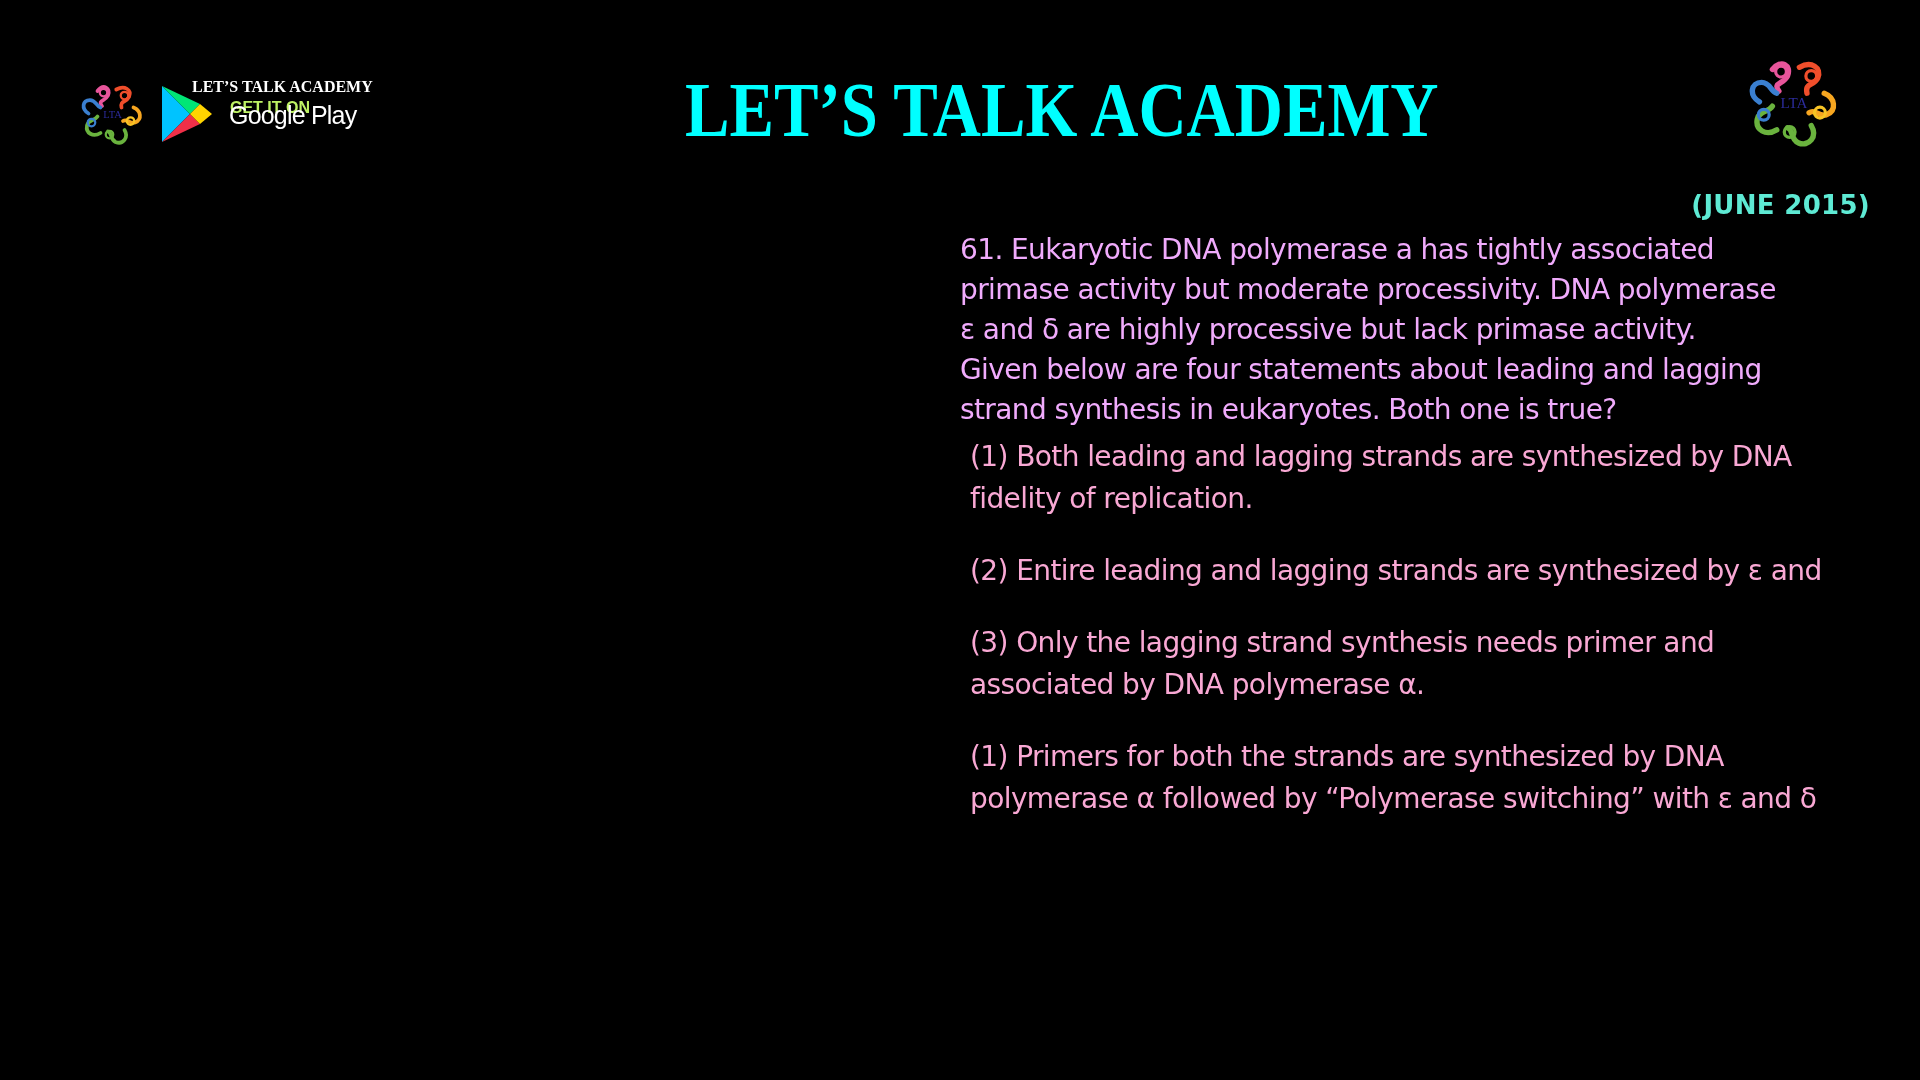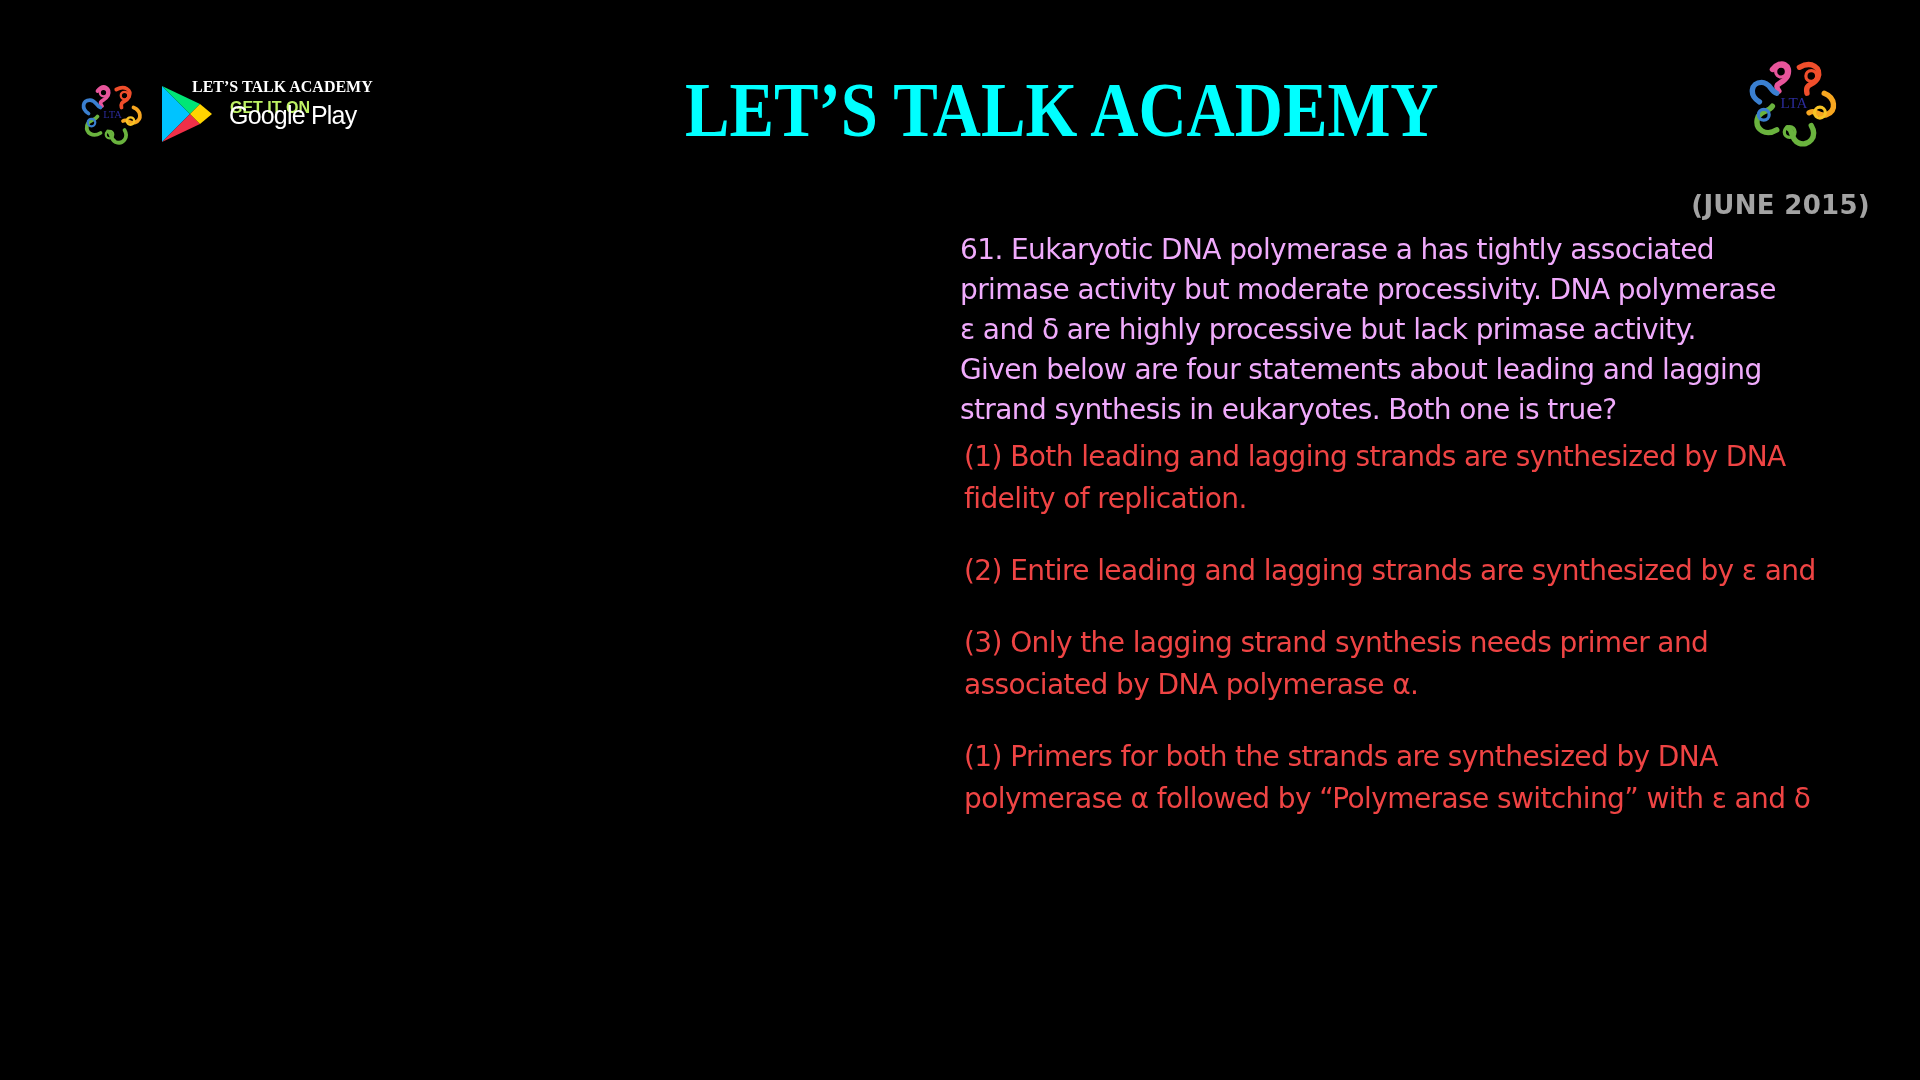--- a/index.html
+++ b/index.html
@@ -29,32 +29,32 @@
 
   .main-title {
     left: 685px; top: 70px; width: 838px; height: 80px;
     font-family: "Liberation Serif", serif; font-weight: bold; font-size: 78px;
     color: #00FFFF; white-space: nowrap; line-height: 80px;
     transform-origin: left top; transform: scaleX(0.855);
   }
 
   .exam-tag {
     right: 50px; top: 190px; font-family: "DejaVu Sans", sans-serif; font-weight: bold;
-    font-size: 26px; color: #a3a3a3; white-space: nowrap; letter-spacing: 0.3px;
+    font-size: 26px; color: #5eead4; white-space: nowrap; letter-spacing: 0.3px;
   }
 
   .qblock {
     left: 960px; top: 230px; width: 940px; font-family: "DejaVu Sans", sans-serif;
   }
   .question {
     color: #f0abfc; font-size: 28px; line-height: 40px; margin: 0; letter-spacing: -0.6px;
     transform-origin: left top;
   }
   .option {
-    color: #ef4444; font-size: 28px; line-height: 42px; margin: 4px; letter-spacing: -0.6px;
+    color: #f9a8d4; font-size: 28px; line-height: 42px; margin: 10px; letter-spacing: -0.6px;
   }
   .opt1 { margin-top: 6px; }
   .opt-gap { margin-top: 30px; }
   .line { display: block; white-space: nowrap; }
 </style>
 </head>
 <body>
 
 <div class="logo" style="left:75px; top:77px; width:75px; height:76px;">
   <svg viewBox="0 0 100 100">

